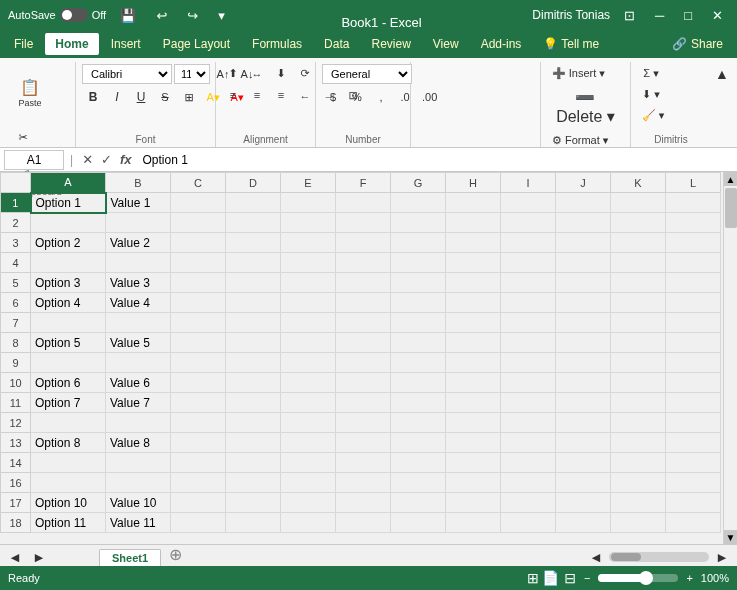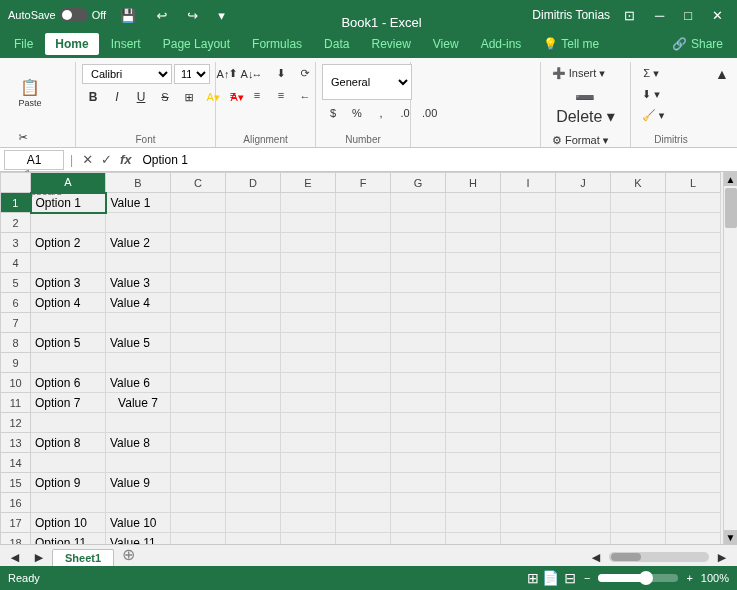--- a/index.html
+++ b/index.html
@@ -32,21 +32,21 @@
       display: flex;
       align-items: center;
       padding: 0 4px;
       gap: 2px;
     }
     .menu-item {
       padding: 4px 10px;
       cursor: pointer;
       border-radius: 2px;
       font-size: 12px;
-      color: #86efac;
+      color: #fef9c3;
     }
     .menu-item.active { background: white; color: #217346; font-weight: 600; }
 
     
     .ribbon {
       background: #f8f8f8;
       border-bottom: 1px solid #c8c8c8;
       padding: 4px 6px 0 6px;
       display: flex;
       align-items: stretch;
@@ -128,21 +128,21 @@
     .font-bold { font-weight: bold; font-size: 12px; }
     .font-italic { font-style: italic; font-size: 12px; }
     .font-underline { text-decoration: underline; font-size: 12px; }
 
     
     .number-format-select {
       border: 1px solid #c8c8c8;
       padding: 1px 4px;
       font-size: 11px;
       width: 100%;
-      height: 36px;
+      height: 20px;
       background: white;
       margin-bottom: 2px;
     }
     .styles-row {
       display: flex;
       align-items: center;
       gap: 4px;
       font-size: 11px;
       color: #217346;
       cursor: pointer;
@@ -255,20 +255,21 @@
       font-size: 11px;
       cursor: pointer;
       border-radius: 2px 2px 0 0;
       color: #555;
     }
     .sheet-tab.active {
       background: white;
       color: #217346;
       font-weight: 600;
       border-color: #c0c0c0;
+      margin-left: 47px;
     }
     .add-sheet-btn {
       background: none;
       border: none;
       font-size: 16px;
       cursor: pointer;
       color: #888;
       padding: 0 6px;
       margin-bottom: 2px;
     }
@@ -627,21 +628,21 @@
             <td class="cell" style="width: 55px;"></td>
             <td class="cell" style="width: 55px;"></td>
             <td class="cell" style="width: 55px;"></td>
             <td class="cell" style="width: 55px;"></td>
             <td class="cell" style="width: 55px;"></td>
             <td class="cell" style="width: 55px;"></td>
           </tr>
           <tr>
             <td class="row-num">11</td>
             <td class="cell" style="width: 75px;">Option 7</td>
-            <td class="cell" style="width: 65px; text-align: center;">Value 7</td>
+            <td class="cell" style="width: 65px;">Value 7</td>
             <td class="cell" style="width: 55px;"></td>
             <td class="cell" style="width: 55px;"></td>
             <td class="cell" style="width: 55px;"></td>
             <td class="cell" style="width: 55px;"></td>
             <td class="cell" style="width: 55px;"></td>
             <td class="cell" style="width: 55px;"></td>
             <td class="cell" style="width: 55px;"></td>
             <td class="cell" style="width: 55px;"></td>
             <td class="cell" style="width: 55px;"></td>
             <td class="cell" style="width: 55px;"></td>
@@ -673,35 +674,20 @@
             <td class="cell" style="width: 55px;"></td>
             <td class="cell" style="width: 55px;"></td>
             <td class="cell" style="width: 55px;"></td>
             <td class="cell" style="width: 55px;"></td>
             <td class="cell" style="width: 55px;"></td>
           </tr>
           <tr>
             <td class="row-num">14</td>
             <td class="cell" style="width: 75px;"></td>
             <td class="cell" style="width: 65px;"></td>
-            <td class="cell" style="width: 55px;"></td>
-            <td class="cell" style="width: 55px;"></td>
-            <td class="cell" style="width: 55px;"></td>
-            <td class="cell" style="width: 55px;"></td>
-            <td class="cell" style="width: 55px;"></td>
-            <td class="cell" style="width: 55px;"></td>
-            <td class="cell" style="width: 55px;"></td>
-            <td class="cell" style="width: 55px;"></td>
-            <td class="cell" style="width: 55px;"></td>
-            <td class="cell" style="width: 55px;"></td>
-          </tr>
-          <tr>
-            <td class="row-num">15</td>
-            <td class="cell" style="width: 75px;">Option 9</td>
-            <td class="cell" style="width: 65px;">Value 9</td>
             <td class="cell" style="width: 55px;"></td>
             <td class="cell" style="width: 55px;"></td>
             <td class="cell" style="width: 55px;"></td>
             <td class="cell" style="width: 55px;"></td>
             <td class="cell" style="width: 55px;"></td>
             <td class="cell" style="width: 55px;"></td>
             <td class="cell" style="width: 55px;"></td>
             <td class="cell" style="width: 55px;"></td>
             <td class="cell" style="width: 55px;"></td>
             <td class="cell" style="width: 55px;"></td>

